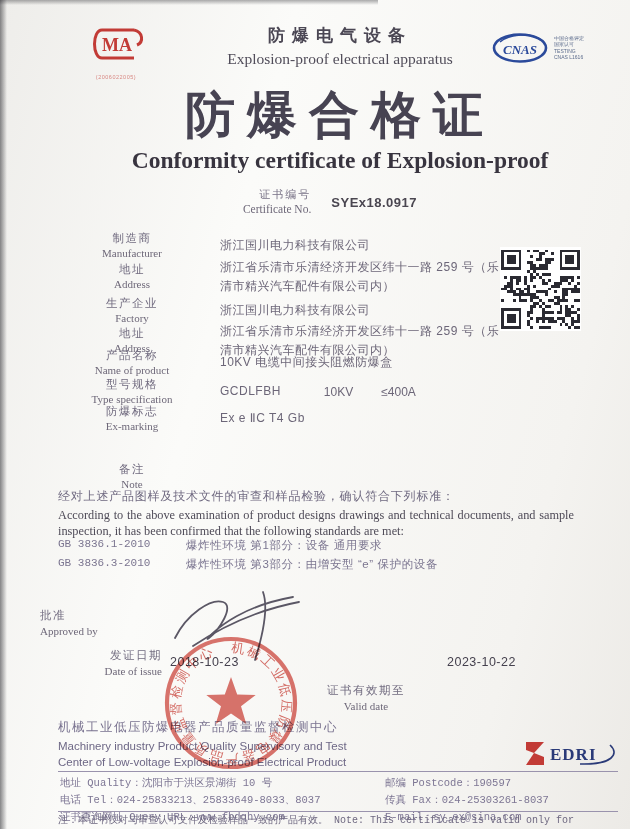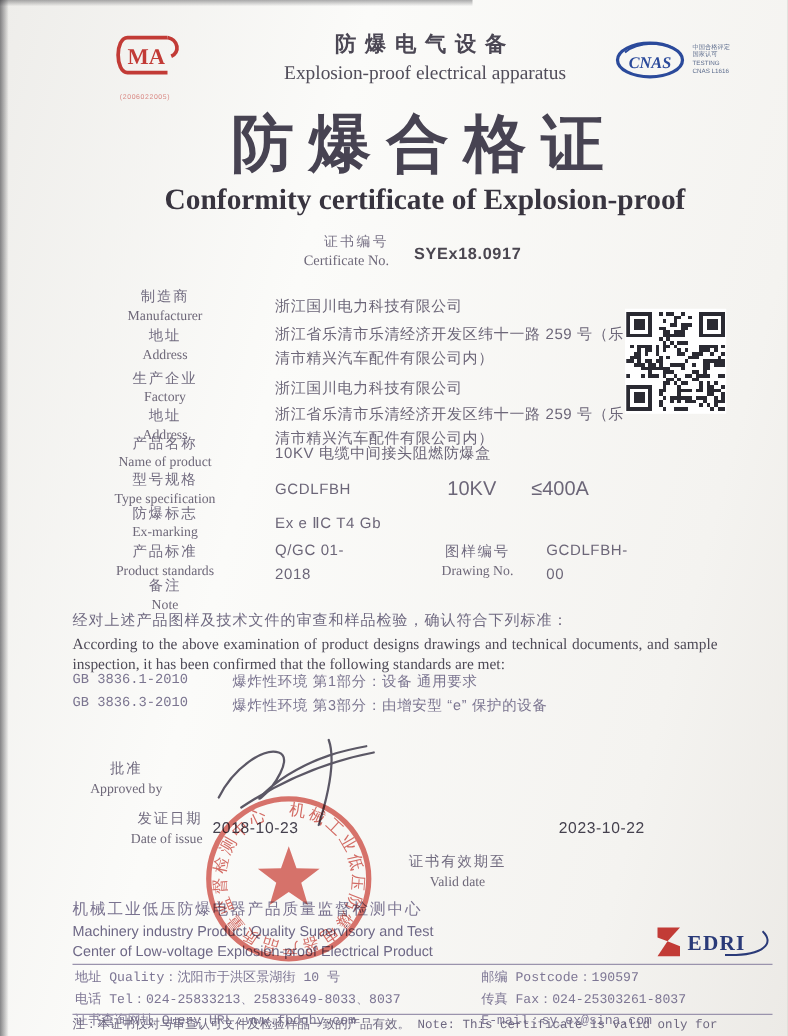--- a/index.html
+++ b/index.html
@@ -33,35 +33,35 @@
   .certno .lcn{font-size:11px;color:#777185;letter-spacing:2px}
   .certno .len{font-family:"Liberation Serif",serif;font-size:11.5px;color:#6e6879}
   .certno .val{font-size:13px;font-weight:bold;color:#4a4650;letter-spacing:.5px}
   
   .frow{position:absolute;left:58px;width:448px;display:flex;align-items:center}
   .flabel{width:148px;text-align:center;flex:none;line-height:1.3}
   .lcn{font-size:11.5px;color:#726c80;letter-spacing:1.5px}
   .len{font-family:"Liberation Serif",serif;font-size:11px;color:#6e6879}
   .fvalue{margin-left:14px;font-size:12px;color:#6c6678;line-height:1.55;letter-spacing:.5px}
   .fvalue.wide{width:282px}
-  .spec-extra{margin-left:77px;display:flex;gap:28px;font-size:16px;color:#6c6678}
+  .spec-extra{margin-left:43px;display:flex;gap:28px;font-size:12px;color:#6c6678}
   .std-extra{display:flex;align-items:center;margin-left:42px}
   .std-extra .flabel{width:82px}
   .qr{left:500px;top:247px;width:79px;height:82px;background:#fff;padding:1px}
   
   .statement{left:58px;top:488px;width:516px}
   .st-cn{font-size:12px;color:#6f6980;letter-spacing:.8px}
   .st-en{font-family:"Liberation Serif",serif;font-size:12.3px;color:#4e4a57;
     text-align:justify;line-height:1.3;margin-top:3px}
   .standards{left:58px;top:538px;width:516px;color:#7b7590}
   .std-row{display:flex;margin-bottom:4px}
   .std-code{width:128px;font-family:"Liberation Mono",monospace;font-size:11px;flex:none}
   .std-desc{font-size:11.5px;letter-spacing:.6px}
   
-  .sig-label{left:40px;top:608px;width:122px;text-align:center;line-height:1.35}
+  .sig-label{left:40px;top:608px;width:122px;text-align:left;line-height:1.35}
   .issue-label{left:40px;top:648px;width:122px;text-align:right;line-height:1.35}
   .valid-label{left:300px;top:683px;width:132px;text-align:center;line-height:1.35}
   .date-val{font-size:12.5px;font-weight:normal;color:#45414e;letter-spacing:.5px}
   .issue-val{left:170px;top:655px}
   .valid-val{left:447px;top:655px}
   .signature{left:165px;top:588px;z-index:5}
   .stamp{left:158px;top:630px;opacity:.8;mix-blend-mode:multiply;z-index:40}
   
   .footer{left:58px;top:719px;width:560px}
   .org-cn{font-size:12.5px;color:#7a7390;letter-spacing:1.5px}
@@ -392,34 +392,20 @@
       <span>≤400A</span>
     </div>
   </div>
   <div class="frow" style="top:404px">
     <div class="flabel">
         <div class="lcn">防爆标志</div>
         <div class="len">Ex-marking</div>
       </div>
     <div class="fvalue">Ex e ⅡC T4 Gb</div>
   </div>
-  <div class="frow" style="top:431px">
-    <div class="flabel">
-        <div class="lcn">产品标准</div>
-        <div class="len">Product standards</div>
-      </div>
-    <div class="fvalue">Q/GC 01-2018</div>
-    <div class="std-extra">
-      <div class="flabel">
-          <div class="lcn">图样编号</div>
-          <div class="len">Drawing No.</div>
-        </div>
-      <div class="fvalue">GCDLFBH-00</div>
-    </div>
-  </div>
   <div class="frow" style="top:462px">
     <div class="flabel">
         <div class="lcn">备注</div>
         <div class="len">Note</div>
       </div>
     <div class="fvalue"></div>
   </div>
 
   <div class="abs statement">
     <div class="st-cn">经对上述产品图样及技术文件的审查和样品检验，确认符合下列标准：</div>

